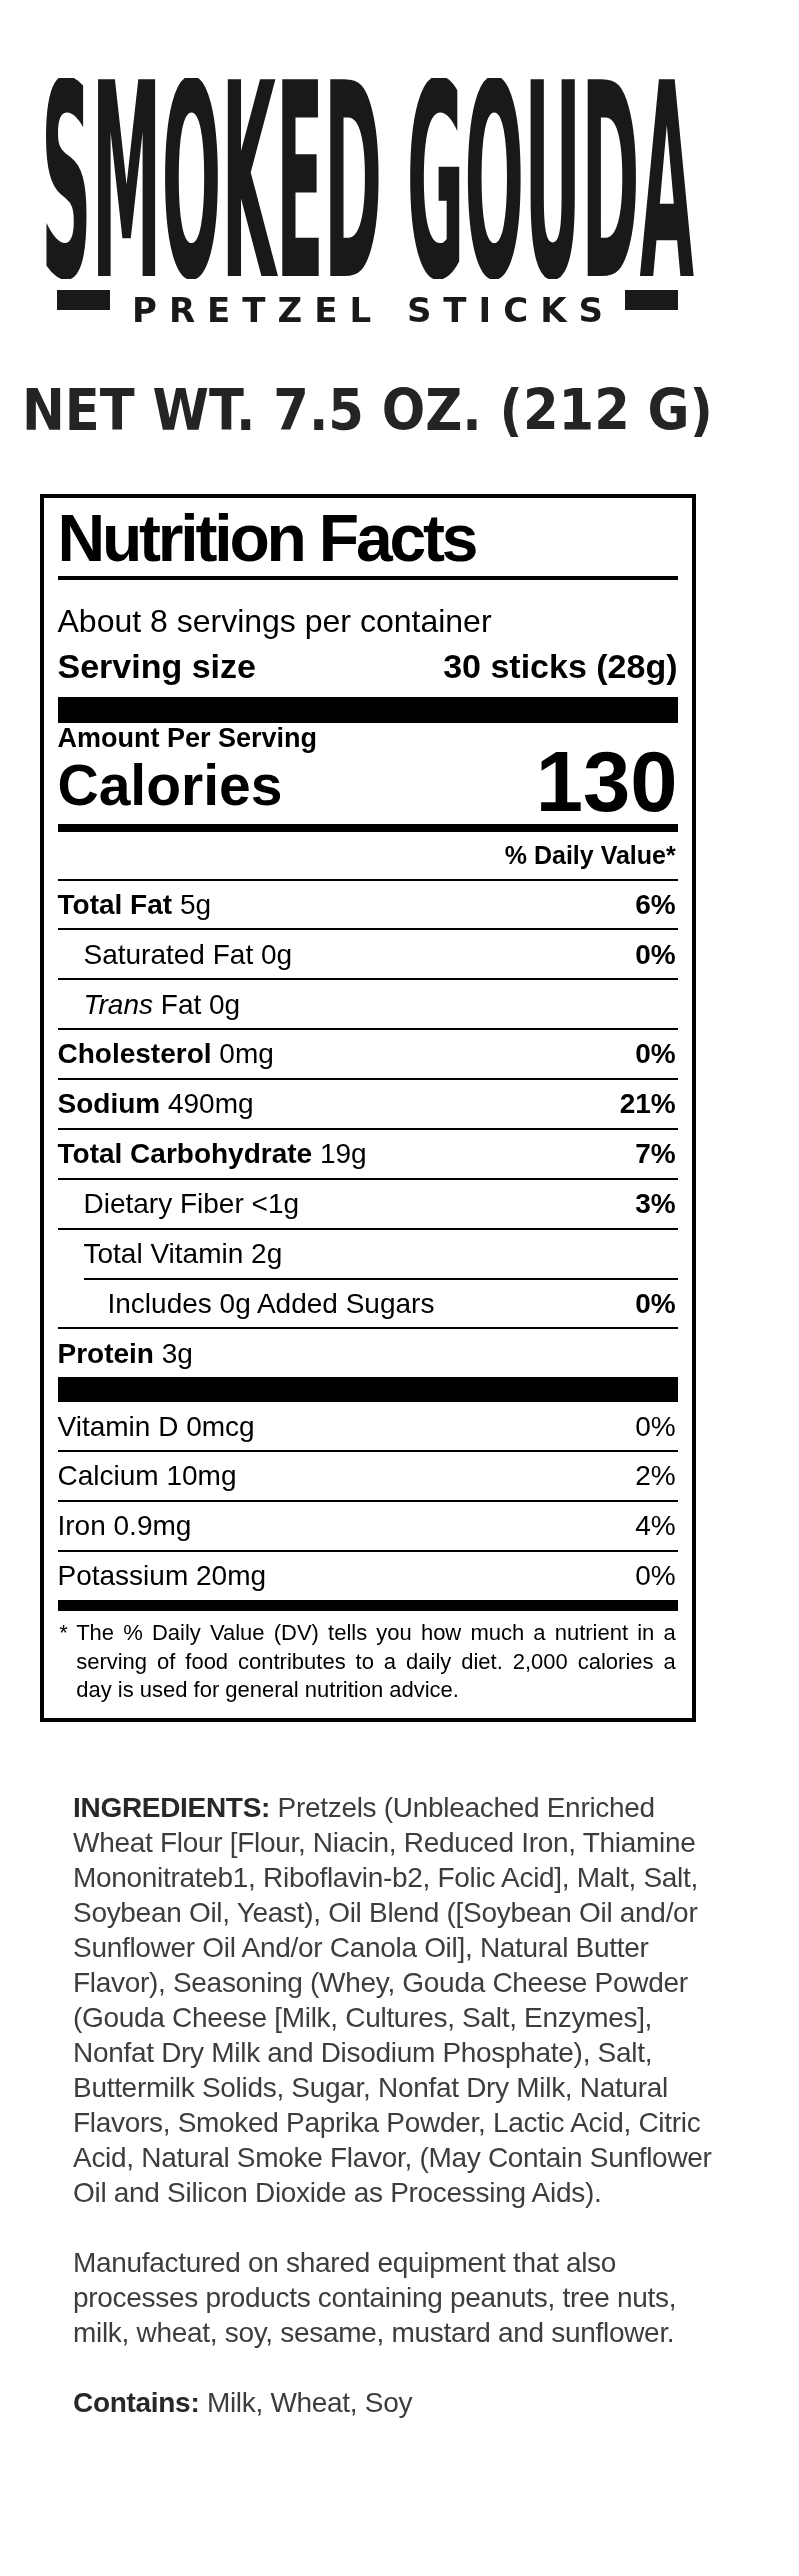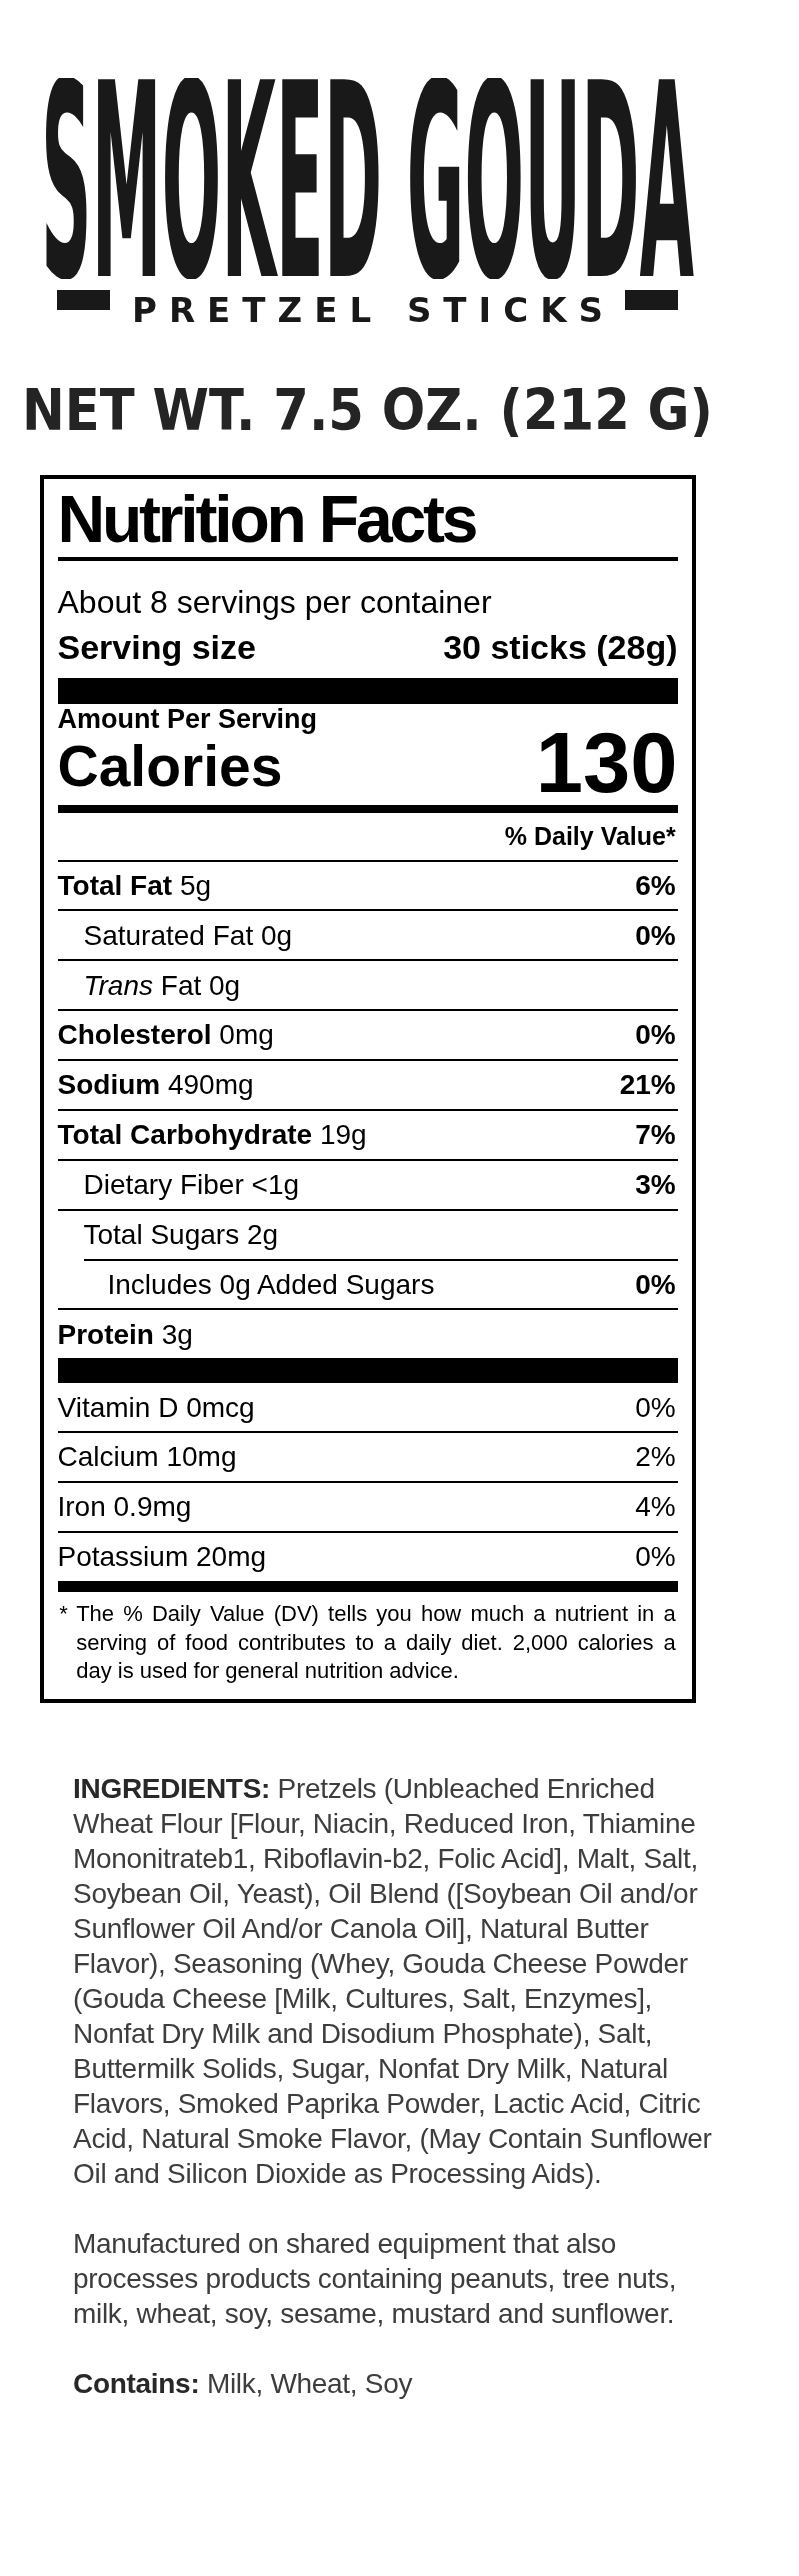--- a/index.html
+++ b/index.html
@@ -12,21 +12,21 @@
   .brand-title{display:block;margin:0 auto;}
   .brand-title text{font-family:"DejaVu Sans", sans-serif;font-weight:bold;fill:#191919;}
   .brand-sub{margin-top:11px;display:flex;align-items:flex-start;justify-content:center;gap:22px;}
   .dash{width:53px;height:20.3px;background:#191919;}
   .sub-text{font-size:34px;font-weight:700;letter-spacing:12px;margin-right:-12px;
             color:#191919;font-family:"DejaVu Sans", sans-serif;white-space:nowrap;}
   .net-wt{display:block;margin:54px auto 0;}
   .net-wt text{font-family:"DejaVu Sans", sans-serif;font-weight:bold;fill:#242424;}
 
   
-  .nfp{width:656px;margin:38px auto 0;border:4.6px solid #000;box-sizing:border-box;
+  .nfp{width:656px;margin:57px auto 0;border:4.6px solid #000;box-sizing:border-box;
        padding:3.7px 14px 0 14px;color:#000;background:#fff;}
   .nfp-title{font-size:66px;font-weight:700;letter-spacing:-3.2px;line-height:1.12;margin:0;}
   .rule{height:3.7px;background:#000;margin-top:0.9px;}
   .servings{font-size:32px;padding-top:22px;line-height:1.2;}
   .serving-row{display:flex;justify-content:space-between;align-items:baseline;
                font-size:34px;font-weight:700;padding:6.5px 0 11px 0;}
   .bar{background:#000;}
   .bar-lg{height:26px;}
   .aps{font-size:27px;font-weight:700;}
   .cal-row{display:flex;justify-content:space-between;align-items:flex-end;margin-top:-7.4px;}
@@ -125,21 +125,21 @@
       </div>
       <div class="row">
         <span class="lg"><span class="b">Total Carbohydrate</span> <span>19g</span></span>
         <span class="pct">7%</span>
       </div>
       <div class="row i1">
         <span class="lg"><span>Dietary Fiber</span> <span>&lt;1g</span></span>
         <span class="pct">3%</span>
       </div>
       <div class="row i1">
-        <span class="lg"><span>Total Sugars</span> <span>2g</span></span>
+        <span class="lg"><span>Total Vitamin</span> <span>2g</span></span>
         <span class="pct"></span>
       </div>
       <div class="row sep-ind">
         <span class="lg"><span>Includes 0g Added Sugars</span></span>
         <span class="pct">0%</span>
       </div>
       <div class="row">
         <span class="lg"><span class="b">Protein</span> <span>3g</span></span>
         <span class="pct"></span>
       </div>

